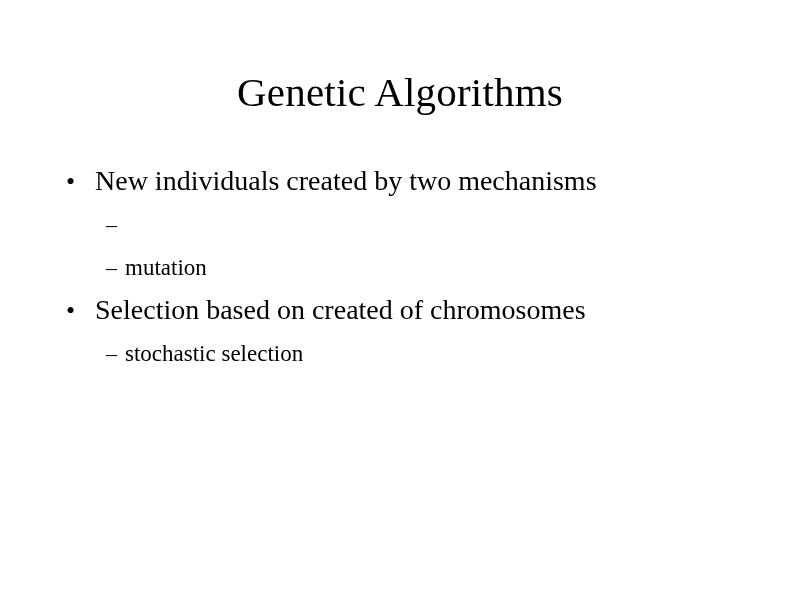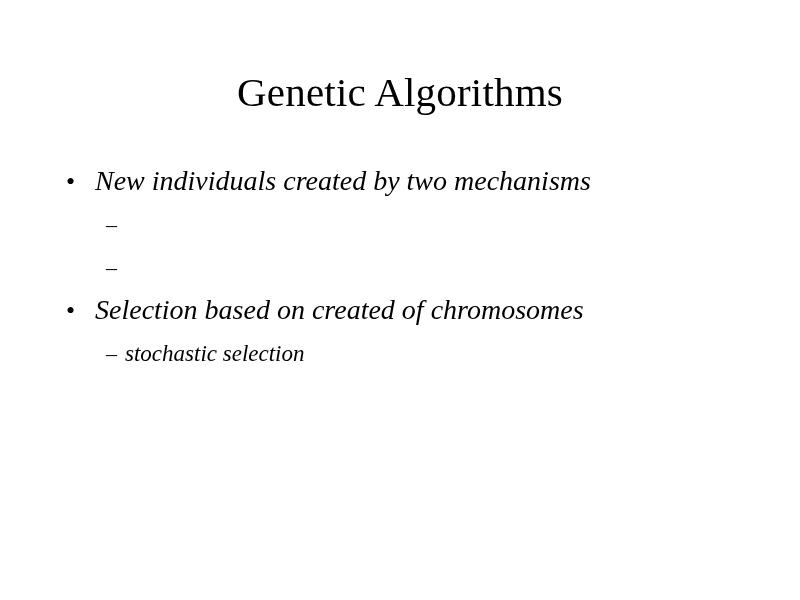--- a/index.html
+++ b/index.html
@@ -67,21 +67,20 @@
     line-height: 42px;
   }
   .level-2 > .bullet-marker {
     width: 19px;
     font-size: 22px;
     line-height: 43px;
   }
   .bullet-text {
     flex: 0 1 auto;
     white-space: nowrap;
-    font-style: italic;
   }
 </style>
 </head>
 <body>
 
 <div class="slide">
 
   <div class="slide-title">Genetic Algorithms</div>
 
   <div class="body-block">
@@ -90,20 +89,21 @@
       <span class="bullet-marker">•</span>
       <span class="bullet-text">New individuals created by two mechanisms</span>
     </div>
 
     <div class="bullet-row level-2">
       <span class="bullet-marker">–</span>
     </div>
 
     <div class="bullet-row level-2">
       <span class="bullet-marker">–</span>
+      <span class="bullet-text">mutation</span>
     </div>
 
     <div class="bullet-row level-1">
       <span class="bullet-marker">•</span>
       <span class="bullet-text">Selection based on created of chromosomes</span>
     </div>
 
     <div class="bullet-row level-2">
       <span class="bullet-marker">–</span>
       <span class="bullet-text">stochastic selection</span>

